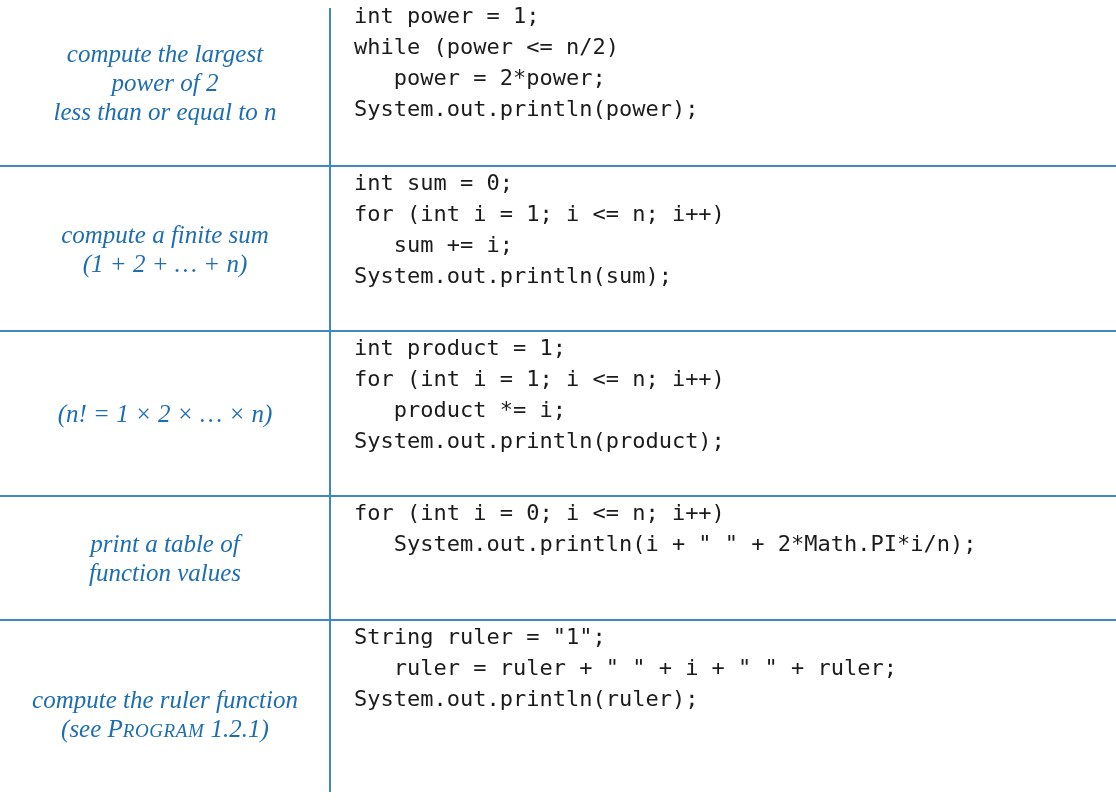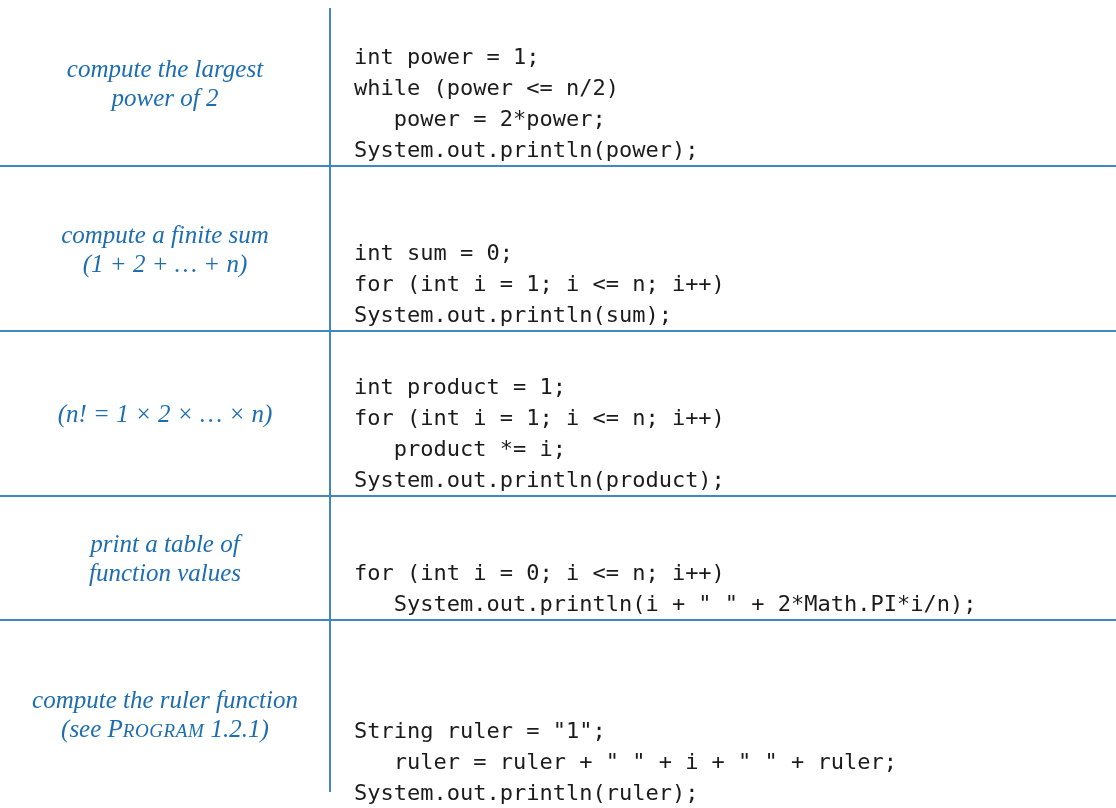--- a/index.html
+++ b/index.html
@@ -55,21 +55,21 @@
     white-space: nowrap;
   }
   .sc {
     text-transform: uppercase;
     font-size: 0.76em;
     letter-spacing: 0.03em;
   }
   .code-cell {
     flex: 1 1 auto;
     display: flex;
-    align-items: flex-end;
+    align-items: flex-start;
     box-sizing: border-box;
     padding-left: 24px;
   }
   pre.code-block {
     margin: 0;
     font-family: "DejaVu Sans Mono", monospace;
     font-size: 22px;
     line-height: 31px;
     color: #1b1b1b;
     white-space: pre;
@@ -79,32 +79,33 @@
 </head>
 <body>
 
 <div class="page">
   <div class="vline"></div>
   <div id="rows">
       <div class="row">
         <div class="label-cell">
           <div class="label-line"><span>compute the largest</span></div>
           <div class="label-line"><span>power of 2</span></div>
+          <div class="label-line"><span>less than or equal to n</span></div>
         </div>
         <div class="code-cell">
           <pre class="code-block"><span class="code-line">int power = 1;</span><span class="code-line">while (power &lt;= n/2)</span><span class="code-line">   power = 2*power;</span><span class="code-line">System.out.println(power);</span></pre>
         </div>
       </div>
       <div class="row">
         <div class="label-cell">
           <div class="label-line"><span>compute a finite sum</span></div>
           <div class="label-line"><span>(1 + 2 + … + n)</span></div>
         </div>
         <div class="code-cell">
-          <pre class="code-block"><span class="code-line">int sum = 0;</span><span class="code-line">for (int i = 1; i &lt;= n; i++)</span><span class="code-line">System.out.println(sum);</span></pre>
+          <pre class="code-block"><span class="code-line">int sum = 0;</span><span class="code-line">for (int i = 1; i &lt;= n; i++)</span><span class="code-line">   sum += i;</span><span class="code-line">System.out.println(sum);</span></pre>
         </div>
       </div>
       <div class="row">
         <div class="label-cell">
           <div class="label-line"><span>(n! = 1 × 2 ×  … × n)</span></div>
         </div>
         <div class="code-cell">
           <pre class="code-block"><span class="code-line">int product = 1;</span><span class="code-line">for (int i = 1; i &lt;= n; i++)</span><span class="code-line">   product *= i;</span><span class="code-line">System.out.println(product);</span></pre>
         </div>
       </div>

